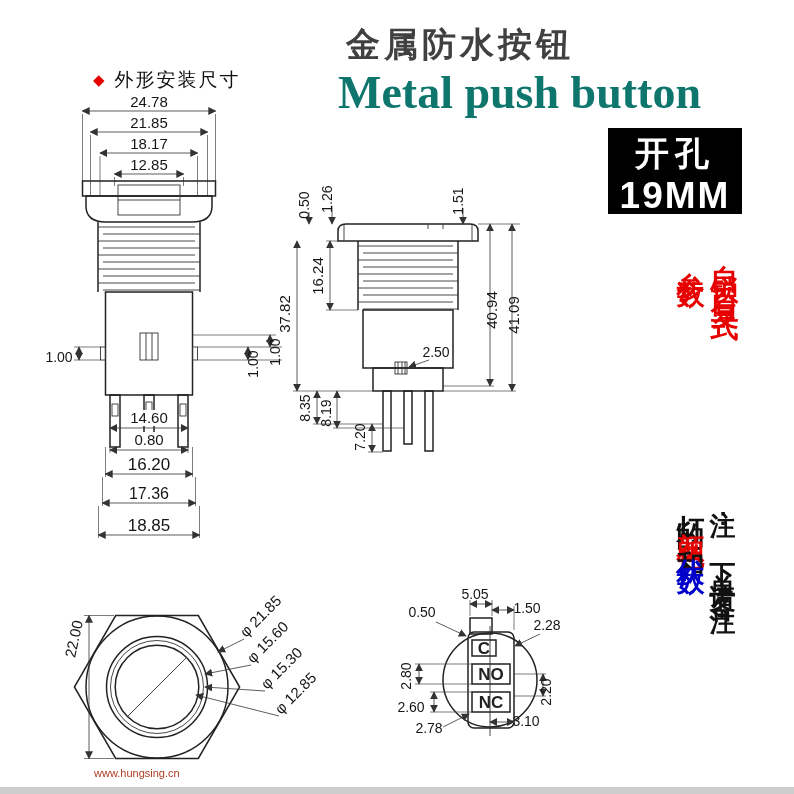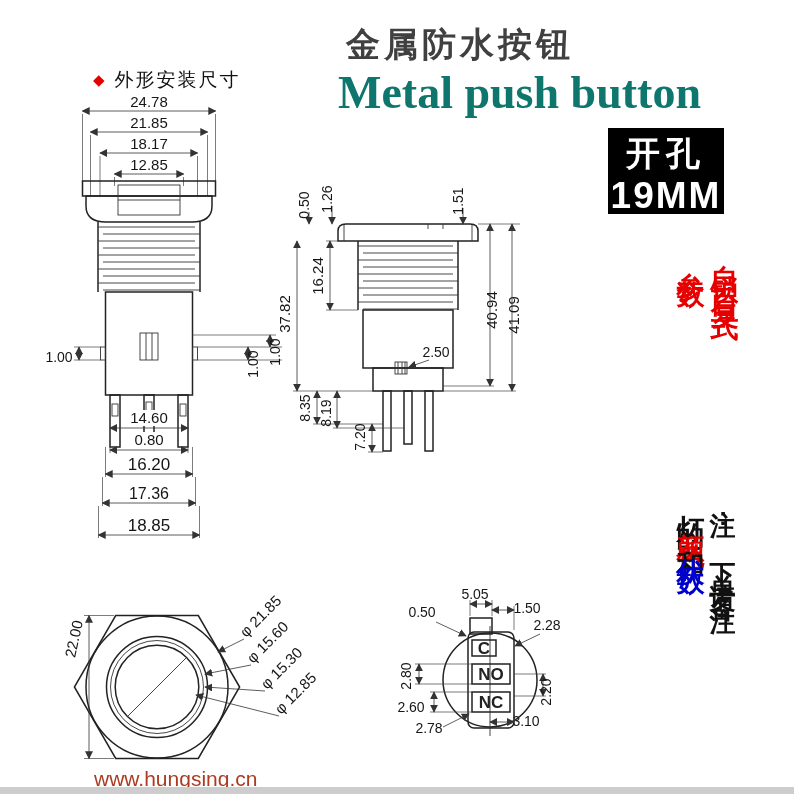--- a/index.html
+++ b/index.html
@@ -8,35 +8,35 @@
 
   .abs { position:absolute; }
 
   .section-label { left:93px; top:20px; font-size:19px; letter-spacing:2px; color:#111;margin-top:47px; }
   .section-label .dia { color:#e60000; font-size:15px; margin-right:8px; vertical-align:1px; }
 
   .title-cn { left:346px; top:22px; font-size:34px; font-weight:700; letter-spacing:4px; color:#404040; }
   .title-en { left:338px; top:66px; font-size:46px; font-weight:700; color:#0f766e;
               font-family:"Liberation Serif",serif; white-space:nowrap; }
 
-  .badge { left:608px; top:128px; width:116px; height:86px; background:#000; color:#fff;
+  .badge { left:608px; top:128px; width:134px; height:86px; background:#000; color:#fff;
            text-align:center; }
   .badge .l1 { font-size:34px; font-weight:700; letter-spacing:6px; margin-top:3px; }
   .badge .l2 { font-size:37px; font-weight:700; letter-spacing:2px; margin-top:-2px;text-align:center; }
 
   .vtext { position:absolute; writing-mode:vertical-rl; text-orientation:upright;
            font-weight:700; line-height:1; }
   .v-params { left:676px; top:250px; font-size:28px; letter-spacing:9px; color:#e60000; }
   .v-latch  { left:710px; top:242px; font-size:28px; letter-spacing:12px; color:#e60000; }
   .v-lamp   { left:676px; top:492px; font-size:28px; letter-spacing:9px; }
   .v-order  { left:710px; top:490px; font-size:26px; letter-spacing:11px; color:#111; }
   .c-black { color:#111; } .c-red { color:#e60000; } .c-blue { color:#0000cd; }
 
   .model { left:333px; top:504px; font-size:27px; letter-spacing:1px; color:#111; white-space:nowrap; }
-  .website { left:94px; top:767px; font-size:21px; color:#ad3b22; }
+  .website { left:94px; top:767px; font-size:11px; color:#ad3b22; }
   .bottom-strip { left:0; top:787px; width:794px; height:7px; background:#cdcdcd; }
 
   svg.draw { position:absolute; left:0; top:0; }
   .o  { fill:none; stroke:#222; stroke-width:1.5; }
   .t  { fill:none; stroke:#333; stroke-width:0.9; }
   .e  { fill:none; stroke:#444; stroke-width:0.7; }
   .d  { fill:none; stroke:#333; stroke-width:0.8;
         marker-start:url(#arr); marker-end:url(#arr); }
   .dl { fill:none; stroke:#333; stroke-width:0.8; marker-end:url(#arr); }
   .dt   { font-family:"Liberation Sans",sans-serif; font-size:15px; fill:#161616; text-anchor:middle; }

